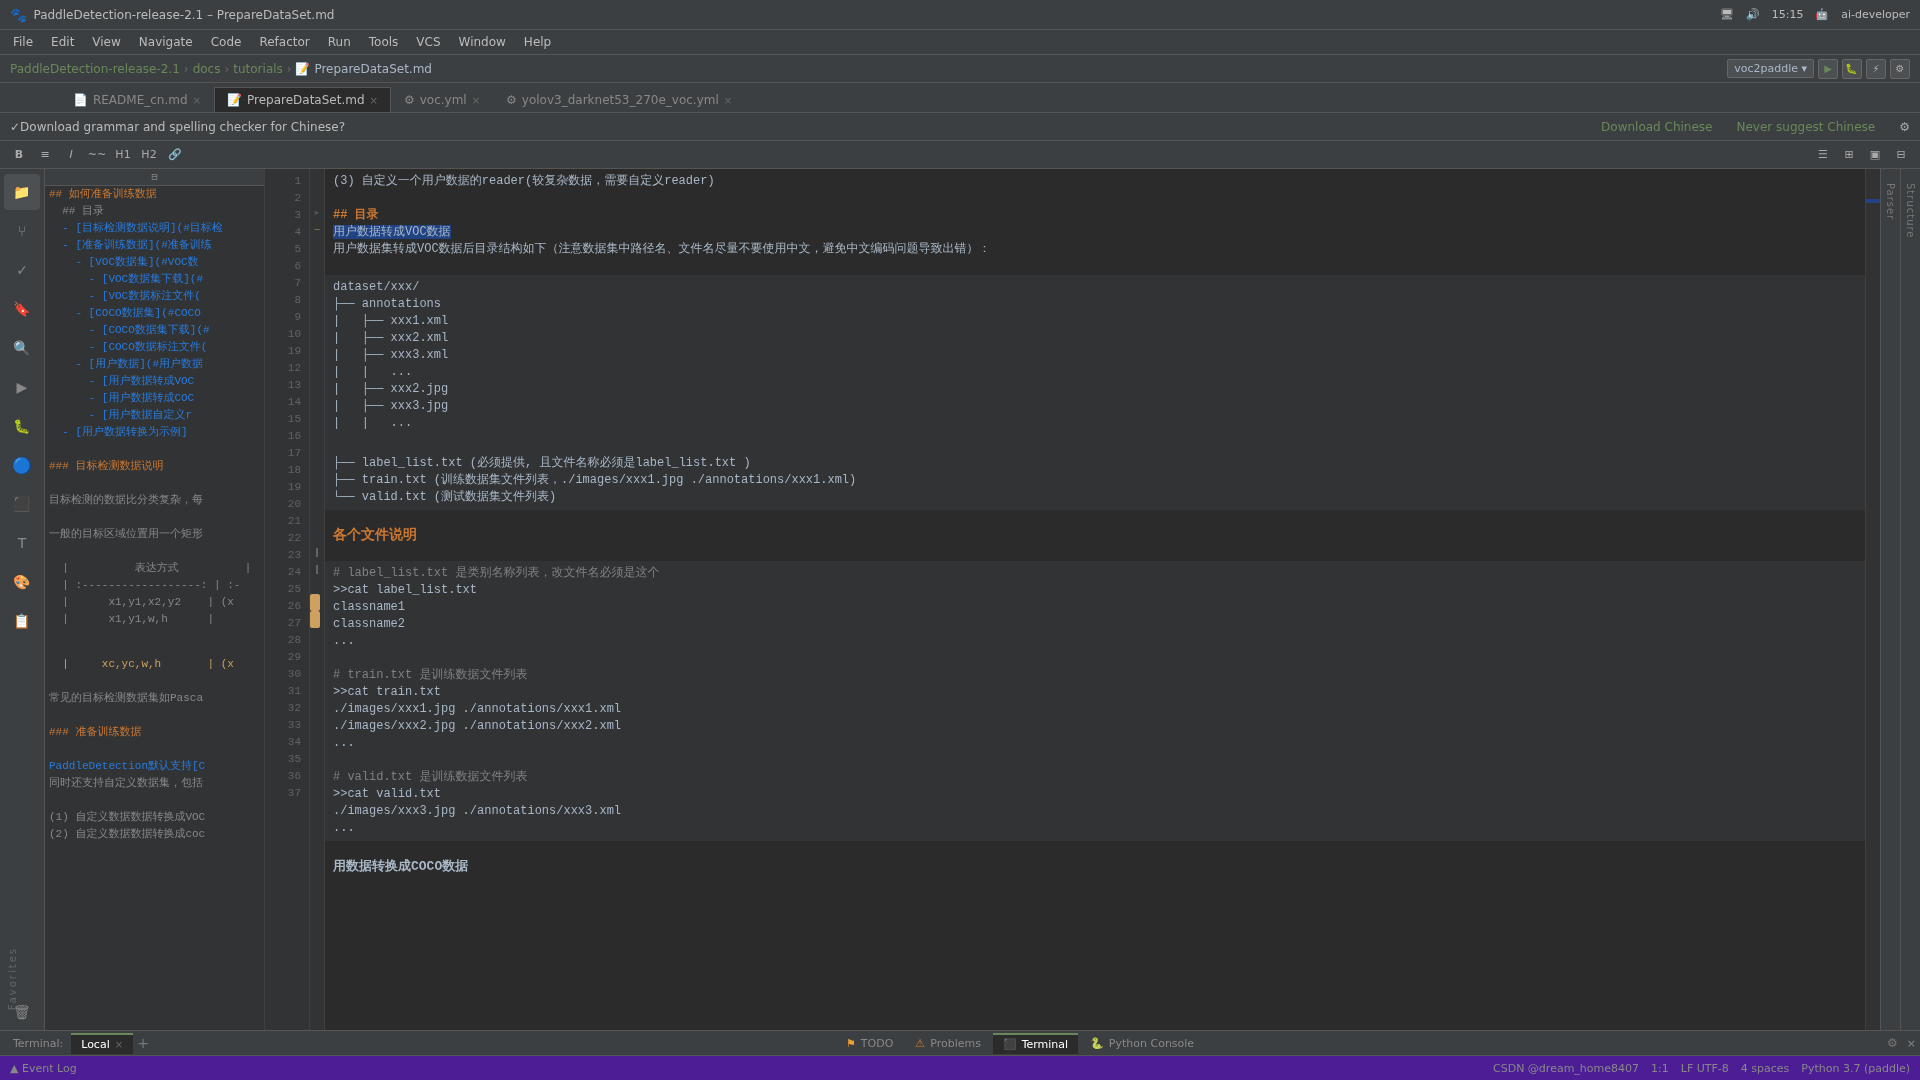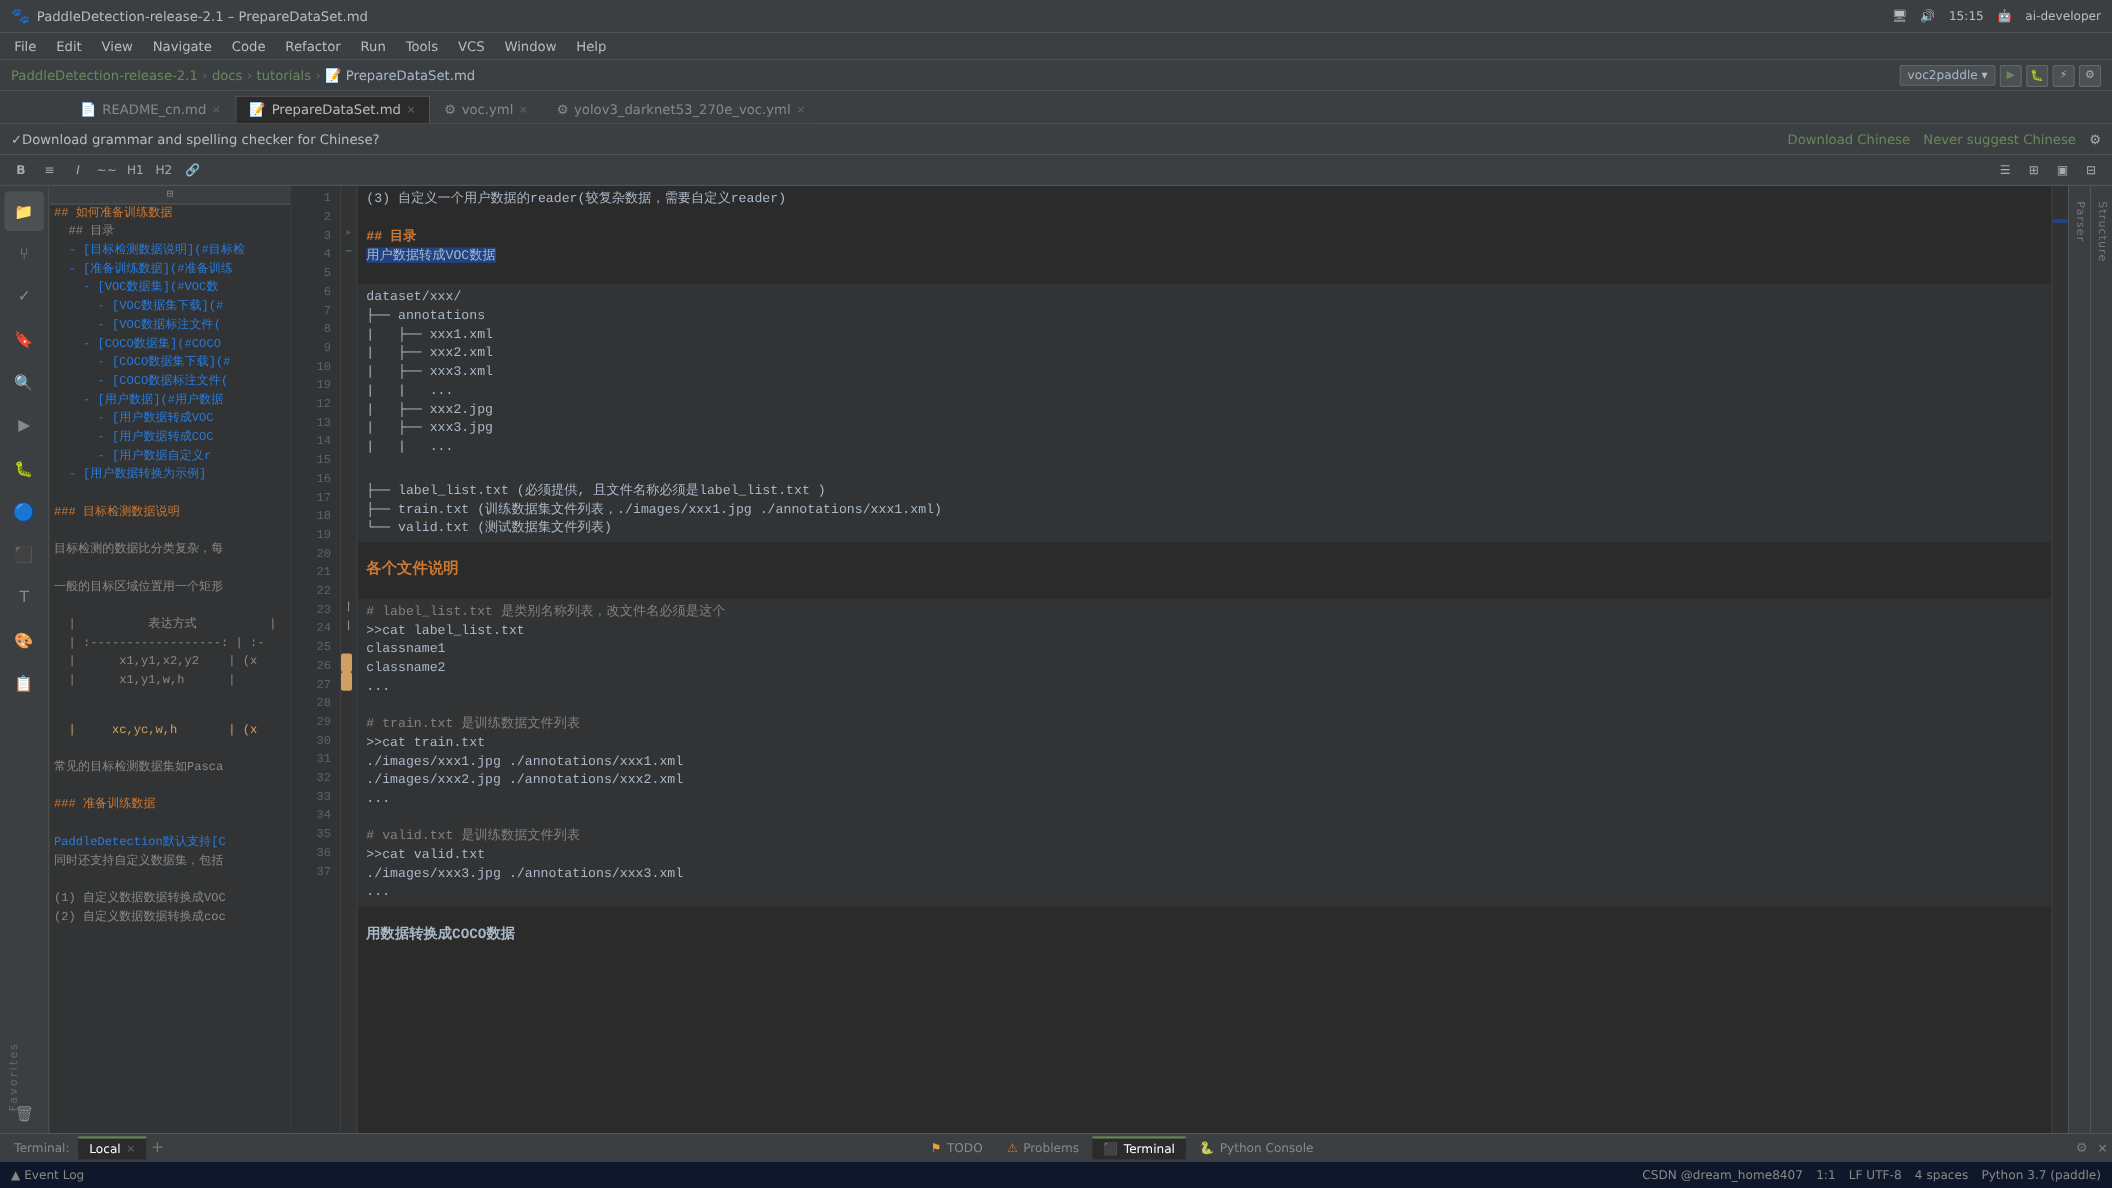--- a/index.html
+++ b/index.html
@@ -109,21 +109,21 @@
     .grammar-bar {
       height: 28px;
       background: #3c3f41;
       display: flex;
       align-items: center;
       padding: 0 10px;
       border-bottom: 1px solid #555;
       font-size: 12px;
       color: #bbbbbb;
     }
-    .grammar-bar .actions { margin-left: auto; display: flex; gap: 12px; text-align: center; }
+    .grammar-bar .actions { margin-left: auto; display: flex; gap: 24px; text-align: center; }
     .grammar-bar .action-link { color: #6a8759; cursor: pointer; }
     .grammar-bar .settings-icon { color: #aaa; cursor: pointer; }
 
     
     .format-toolbar {
       height: 28px;
       background: #3c3f41;
       display: flex;
       align-items: center;
       padding: 0 8px;
@@ -213,21 +213,21 @@
     .c-heading { color: #cc7832; font-weight: bold; }
 
     
     .selected-text {
       background: #214283;
     }
 
     
     .status-bar {
       height: 25px;
-      background: #0f172a;
+      background: #4c1d95;
       display: flex;
       align-items: center;
       padding: 0 10px;
       border-top: 1px solid #555;
       font-size: 11px;
       color: #888;
     }
     .status-bar .status-left { display: flex; gap: 10px; align-items: center; }
     .status-bar .status-right { margin-left: auto; display: flex; gap: 12px; align-items: center; }
 
@@ -540,20 +540,21 @@
       <div class="gutter-item" style="height:17px;"></div>
       <div class="gutter-item" style="height:17px;background:#d0a060;width:10px;border-radius:2px;"></div>
       <div class="gutter-item" style="height:17px;background:#d0a060;width:10px;border-radius:2px;"></div>
     </div>
 
     <div class="code-content">
       <div class="code-line" style="color:#a9b7c6;">(3) 自定义一个用户数据的reader(较复杂数据，需要自定义reader)</div>
       <div class="code-line"> </div>
       <div class="code-line"><span class="c-heading">## 目录</span></div>
       <div class="code-line"><span class="selected-text">用户数据转成VOC数据</span></div>
+      <div class="code-line">用户数据集转成VOC数据后目录结构如下（注意数据集中路径名、文件名尽量不要使用中文，避免中文编码问题导致出错）：</div>
       <div class="code-line"> </div>
 
       <div style="background:#313335;margin:0;padding:4px 8px;">
         <div class="code-line" style="padding:0;">dataset/xxx/</div>
         <div class="code-line" style="padding:0;">├── annotations</div>
         <div class="code-line" style="padding:0;">|   ├── xxx1.xml</div>
         <div class="code-line" style="padding:0;">|   ├── xxx2.xml</div>
         <div class="code-line" style="padding:0;">|   ├── xxx3.xml</div>
         <div class="code-line" style="padding:0;">|   |   ...</div>
         <div class="code-line" style="padding:0;">|   ├── xxx2.jpg</div>

